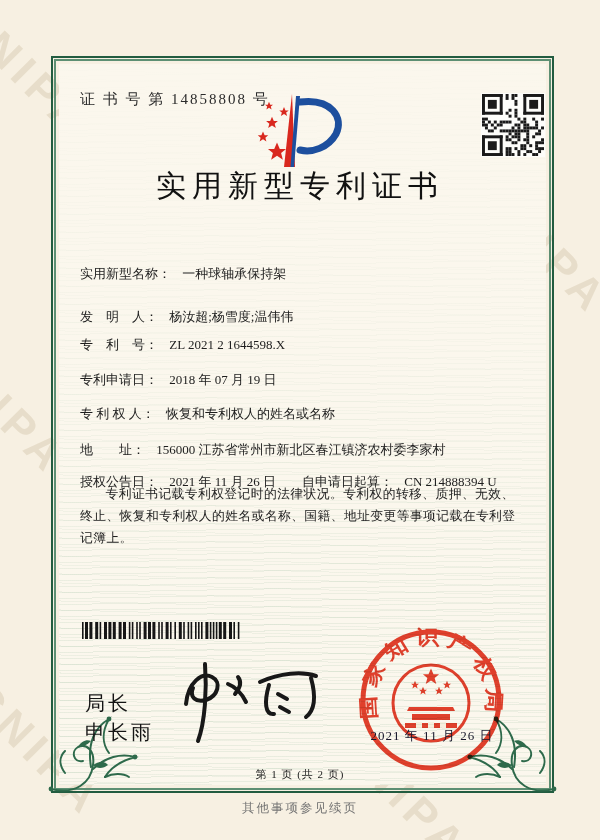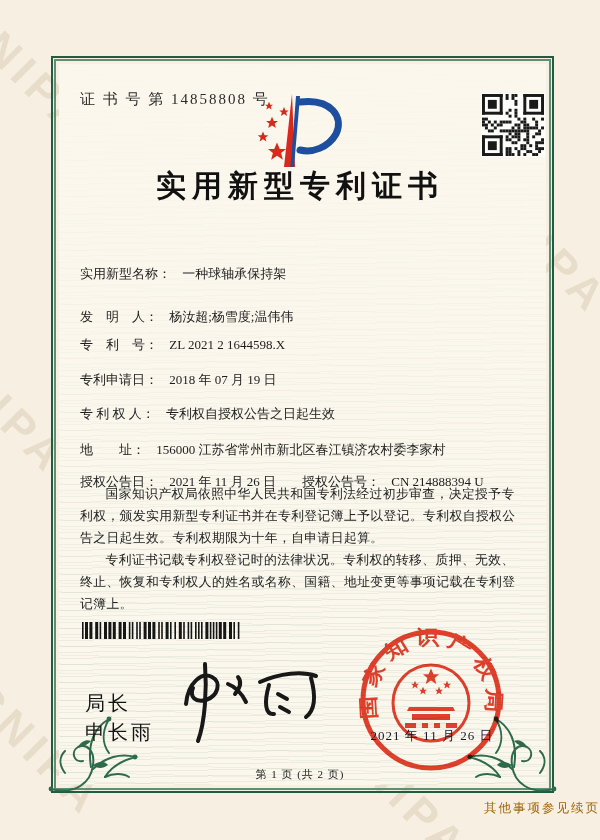--- a/index.html
+++ b/index.html
@@ -36,21 +36,21 @@
   }
   .flourish{position:absolute;z-index:4;width:96px;height:88px;}
   .flourish.bl{left:-8px;bottom:-10px;}
   .flourish.br{right:-8px;bottom:-10px;transform:scaleX(-1);}
   
   .cert-no{position:absolute;left:80px;top:90px;z-index:5;font-size:15px;letter-spacing:2px;color:#2b2b2b;}
   .logo{position:absolute;left:248px;top:90px;z-index:5;}
   .qr{position:absolute;left:481px;top:93px;z-index:5;background:#fdfdfa;padding:1px;}
   .title{
     position:absolute;left:0;right:0;top:166px;z-index:5;text-align:center;
-    font-size:30px;font-weight:bold;letter-spacing:6px;color:#111;
+    font-size:30px;font-weight:normal;letter-spacing:6px;color:#111;
   }
   
   .field-row{position:absolute;left:80px;width:444px;z-index:5;font-size:13px;white-space:nowrap;margin-top:22px;}
   .flabel{color:#1d1d1d;}
   .fvalue{margin-left:8px;color:#1d1d1d;}
   .auth2{position:absolute;left:222px;top:0;}
   
   .body-text{position:absolute;left:80px;top:483px;width:443px;z-index:5;}
   .body-text p{
     margin:0;font-size:12.8px;line-height:1.72;text-indent:2em;
@@ -61,21 +61,21 @@
   .sign-label{position:absolute;left:85px;z-index:6;font-size:20px;letter-spacing:3px;color:#151515;}
   .sign-title{top:690px;}
   .sign-name{top:719px;}
   .signature{position:absolute;left:168px;top:652px;z-index:6;}
   .seal{position:absolute;left:358px;top:627px;z-index:7;opacity:0.93;mix-blend-mode:multiply;}
   .seal-date{
     position:absolute;left:362px;top:727px;width:140px;z-index:8;text-align:center;
     font-size:13px;letter-spacing:1px;color:#17172b;white-space:nowrap;
   }
   .footer-page{position:absolute;left:0;right:0;top:767px;z-index:5;text-align:center;font-size:11px;letter-spacing:1px;color:#222;}
-  .continuation{position:absolute;left:0;right:0;top:800px;z-index:5;text-align:right;font-size:12.5px;letter-spacing:2px;color:#a16207;}
+  .continuation{position:absolute;left:0;right:0;top:800px;z-index:5;text-align:center;font-size:12.5px;letter-spacing:2px;color:#737373;}
 </style>
 </head>
 <body>
 
 <div class="wm" style="left:-18px;top:-6px;">CNIPA</div>
 <div class="wm" style="left:500px;top:170px;">CNIPA</div>
 <div class="wm" style="left:-42px;top:330px;">CNIPA</div>
 <div class="wm" style="left:352px;top:225px;">CNIPA</div>
 <div class="wm" style="left:-6px;top:672px;">CNIPA</div>
 <div class="wm" style="left:360px;top:718px;">CNIPA</div>
@@ -279,37 +279,36 @@
 <div class="field-row" style="top:314px">
   <span class="flabel">专　利　号：</span>
   <span class="fvalue">ZL 2021 2 1644598.X</span>
 </div>
 <div class="field-row" style="top:349px">
   <span class="flabel">专利申请日：</span>
   <span class="fvalue">2018 年 07 月 19 日</span>
 </div>
 <div class="field-row" style="top:383px">
   <span class="flabel">专 利 权 人：</span>
-  <span class="fvalue">专利权自授权公告之日起生效</span>
+  <span class="fvalue">恢复和专利权人的姓名或名称</span>
 </div>
 <div class="field-row" style="top:419px">
   <span class="flabel">地　　址：</span>
   <span class="fvalue">156000 江苏省常州市新北区春江镇济农村委李家村</span>
 </div>
 <div class="field-row" style="top:451px">
   <span class="flabel">授权公告日：</span>
   <span class="fvalue">2021 年 11 月 26 日</span>
   <span class="auth2">
-    <span class="flabel">授权公告号：</span>
+    <span class="flabel">自申请日起算：</span>
     <span class="fvalue">CN 214888394 U</span>
   </span>
 </div>
 
 <div class="body-text">
-  <p>国家知识产权局依照中华人民共和国专利法经过初步审查，决定授予专利权，颁发实用新型专利证书并在专利登记簿上予以登记。专利权自授权公告之日起生效。专利权期限为十年，自申请日起算。</p>
   <p>专利证书记载专利权登记时的法律状况。专利权的转移、质押、无效、终止、恢复和专利权人的姓名或名称、国籍、地址变更等事项记载在专利登记簿上。</p>
 </div>
 
 <svg class="barcode" id="barcode" width="158" height="17">
     <rect x="0" y="0" width="1.6" height="17" fill="#161616"></rect>
     <rect x="3" y="0" width="3" height="17" fill="#161616"></rect>
     <rect x="7.4" y="0" width="3" height="17" fill="#161616"></rect>
     <rect x="13.2" y="0" width="3" height="17" fill="#161616"></rect>
     <rect x="17.599999999999998" y="0" width="1.6" height="17" fill="#161616"></rect>
     <rect x="22" y="0" width="3" height="17" fill="#161616"></rect>

